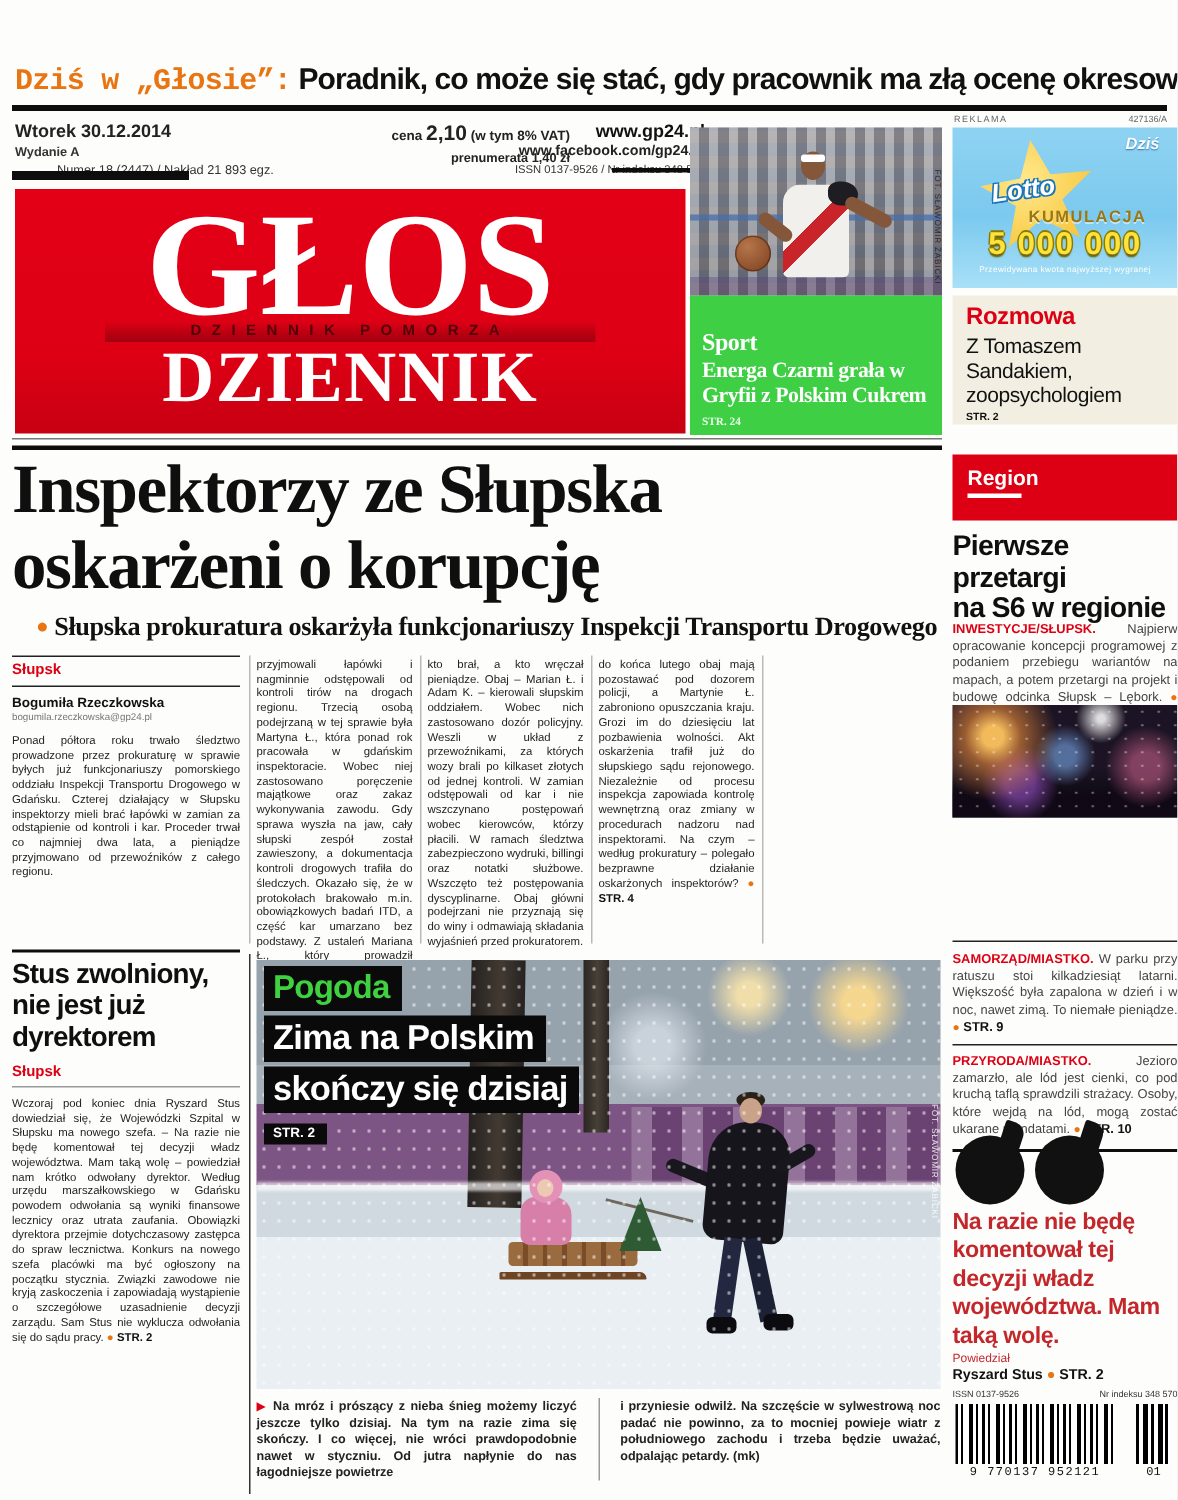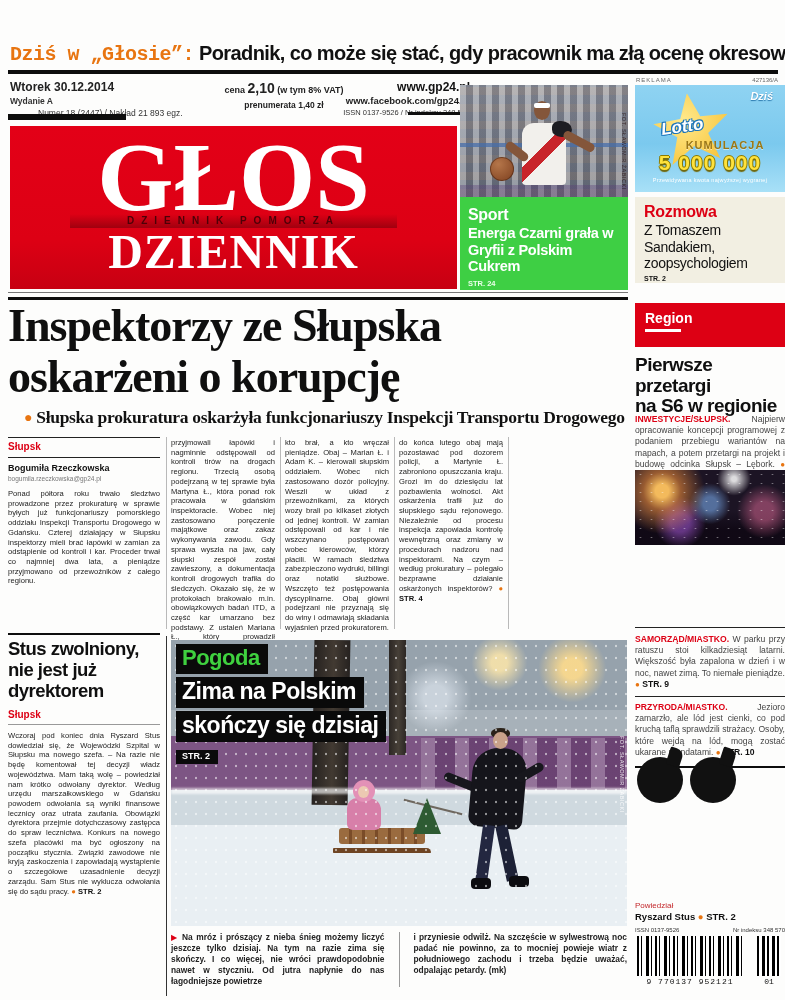--- a/index.html
+++ b/index.html
@@ -15,21 +15,21 @@
   .topbar-label { color:#e87511; font-weight:bold; font-size:20px; letter-spacing:-.5px;font-family:Liberation Mono, monospace; }
   .topbar-text  { color:#111; font-size:20px; font-weight:600; letter-spacing:-.6px; }
   .rule-thick-top { position:absolute; left:8px; top:70px; width:770px; height:4px; background:#0d0d0d; }
 
   
   .hdr-left { position:absolute; left:10px; top:80px; width:220px; }
   .hdr-date { font-size:12px; font-weight:bold; color:#222; }
   .hdr-edition { font-size:8.5px; color:#333; margin-top:2px; font-weight:bold; }
   .hdr-issue { font-size:8.5px; color:#333; margin-top:2px; border-bottom:1px solid #444; padding-bottom:16px; width:210px;margin-left:28px;}
   .hdr-blackbar { position:absolute; left:8px; top:114px; width:118px; height:6px; background:#0d0d0d; }
-  .hdr-center { position:absolute; left:204px; top:80px; width:160px; text-align:center; }
+  .hdr-center { position:absolute; left:220px; top:80px; width:160px; text-align:right; }
   .hdr-price-line { font-size:9px; font-weight:bold; color:#222; }
   .hdr-price-value { font-size:14px; font-weight:bold; }
   .hdr-sub { font-size:8.5px; font-weight:bold; color:#222; margin-top:4px; }
   .hdr-right { position:absolute; left:250px; top:80px; width:220px; text-align:right; }
   .hdr-web { font-size:12px; font-weight:bold; color:#111; }
   .hdr-fb  { font-size:9.5px; font-weight:bold; color:#222; margin-top:1px; }
   .hdr-issn{ font-size:7.5px; color:#333; margin-top:2px; }
   .hdr-right-bar { position:absolute; left:408px; top:112px; width:62px; height:3px; background:#0d0d0d; }
 
   
@@ -56,21 +56,21 @@
   .sport-torso { position:absolute; left:62px; top:38px; width:44px; height:62px; background:#f2f0ec;
     border-radius:12px 12px 4px 4px;
     background-image:linear-gradient(135deg, transparent 42%, #c8242a 42% 56%, transparent 56%); }
   .sport-shoulder { position:absolute; left:92px; top:36px; width:20px; height:16px; background:#1d1d22; border-radius:40% 60% 50% 50%; }
   .sport-head { position:absolute; left:74px; top:16px; width:16px; height:19px; background:#84563a; border-radius:50%; }
   .sport-headband { position:absolute; left:74px; top:18px; width:16px; height:5px; background:#fff; border-radius:2px; }
   .sport-arm { position:absolute; left:102px; top:52px; width:34px; height:9px; background:#84563a; border-radius:5px; transform:rotate(28deg); }
   .sport-arm2 { position:absolute; left:44px; top:62px; width:26px; height:9px; background:#84563a; border-radius:5px; transform:rotate(38deg); }
   .sport-ball { position:absolute; left:30px; top:72px; width:24px; height:24px; border-radius:50%;
     background:radial-gradient(circle at 35% 30%, #b5764a, #8d4f2b 70%); box-shadow:inset 0 0 0 1px rgba(60,25,10,.5); }
-  .sport-green { position:absolute; left:0; top:112px; width:168px; height:93px; background:#3ecf44; padding:9px 8px; }
+  .sport-green { position:absolute; left:0; top:112px; width:168px; height:93px; background:#3ecf44; padding:23px 8px;font-family:Liberation Serif, serif; }
   .sport-kicker { color:#fff; font-weight:bold; font-size:16px; letter-spacing:-.3px; }
   .sport-title { color:#fff; font-size:14.5px; line-height:1.14; letter-spacing:-.3px; margin-top:1px; font-weight:600;}
   .sport-page { color:#eaffea; font-size:7.5px; font-weight:bold; margin-top:4px; }
   .vcredit { position:absolute; writing-mode:vertical-rl; font-size:5.5px; letter-spacing:.5px; }
   .sport .vcredit { right:1px; top:28px; color:rgba(40,20,20,.8); }
 
   
   .rek-label { position:absolute; left:636px; top:77px; font-size:6px; color:#666; letter-spacing:1px; }
   .rek-code  { position:absolute; right:7px;  top:77px; font-size:6px; color:#666; }
   .lotto { position:absolute; left:635px; top:85px; width:150px; height:107px;
@@ -375,20 +375,21 @@
   <div class="brief" id="brief3">
     <span class="brief-tag">PRZYRODA/MIASTKO.</span><span> Jezioro zamarzło, ale lód jest cienki, co pod kruchą taflą sprawdzili strażacy. Osoby, które wejdą na lód, mogą zostać ukarane mandatami. </span><span class="bullet">●</span>
     <span class="brief-page">STR. 10</span>
   </div>
   <div class="side-rule" id="sr3"></div>
 
   <div class="qmark" id="qm1"></div>
   <div class="qtail" id="qt1"></div>
   <div class="qmark" id="qm2"></div>
   <div class="qtail" id="qt2"></div>
+  <div class="quote-text">Na razie nie będę komentował tej decyzji władz województwa. Mam taką wolę.</div>
   <div class="quote-said">Powiedział</div>
   <div class="quote-author">
     <span>Ryszard Stus </span><span class="bullet">●</span>
     <span>STR. 2</span>
   </div>
 
   <div class="bc-row">
     <span>ISSN 0137-9526</span>
     <span>Nr indeksu 348 570</span>
   </div>

